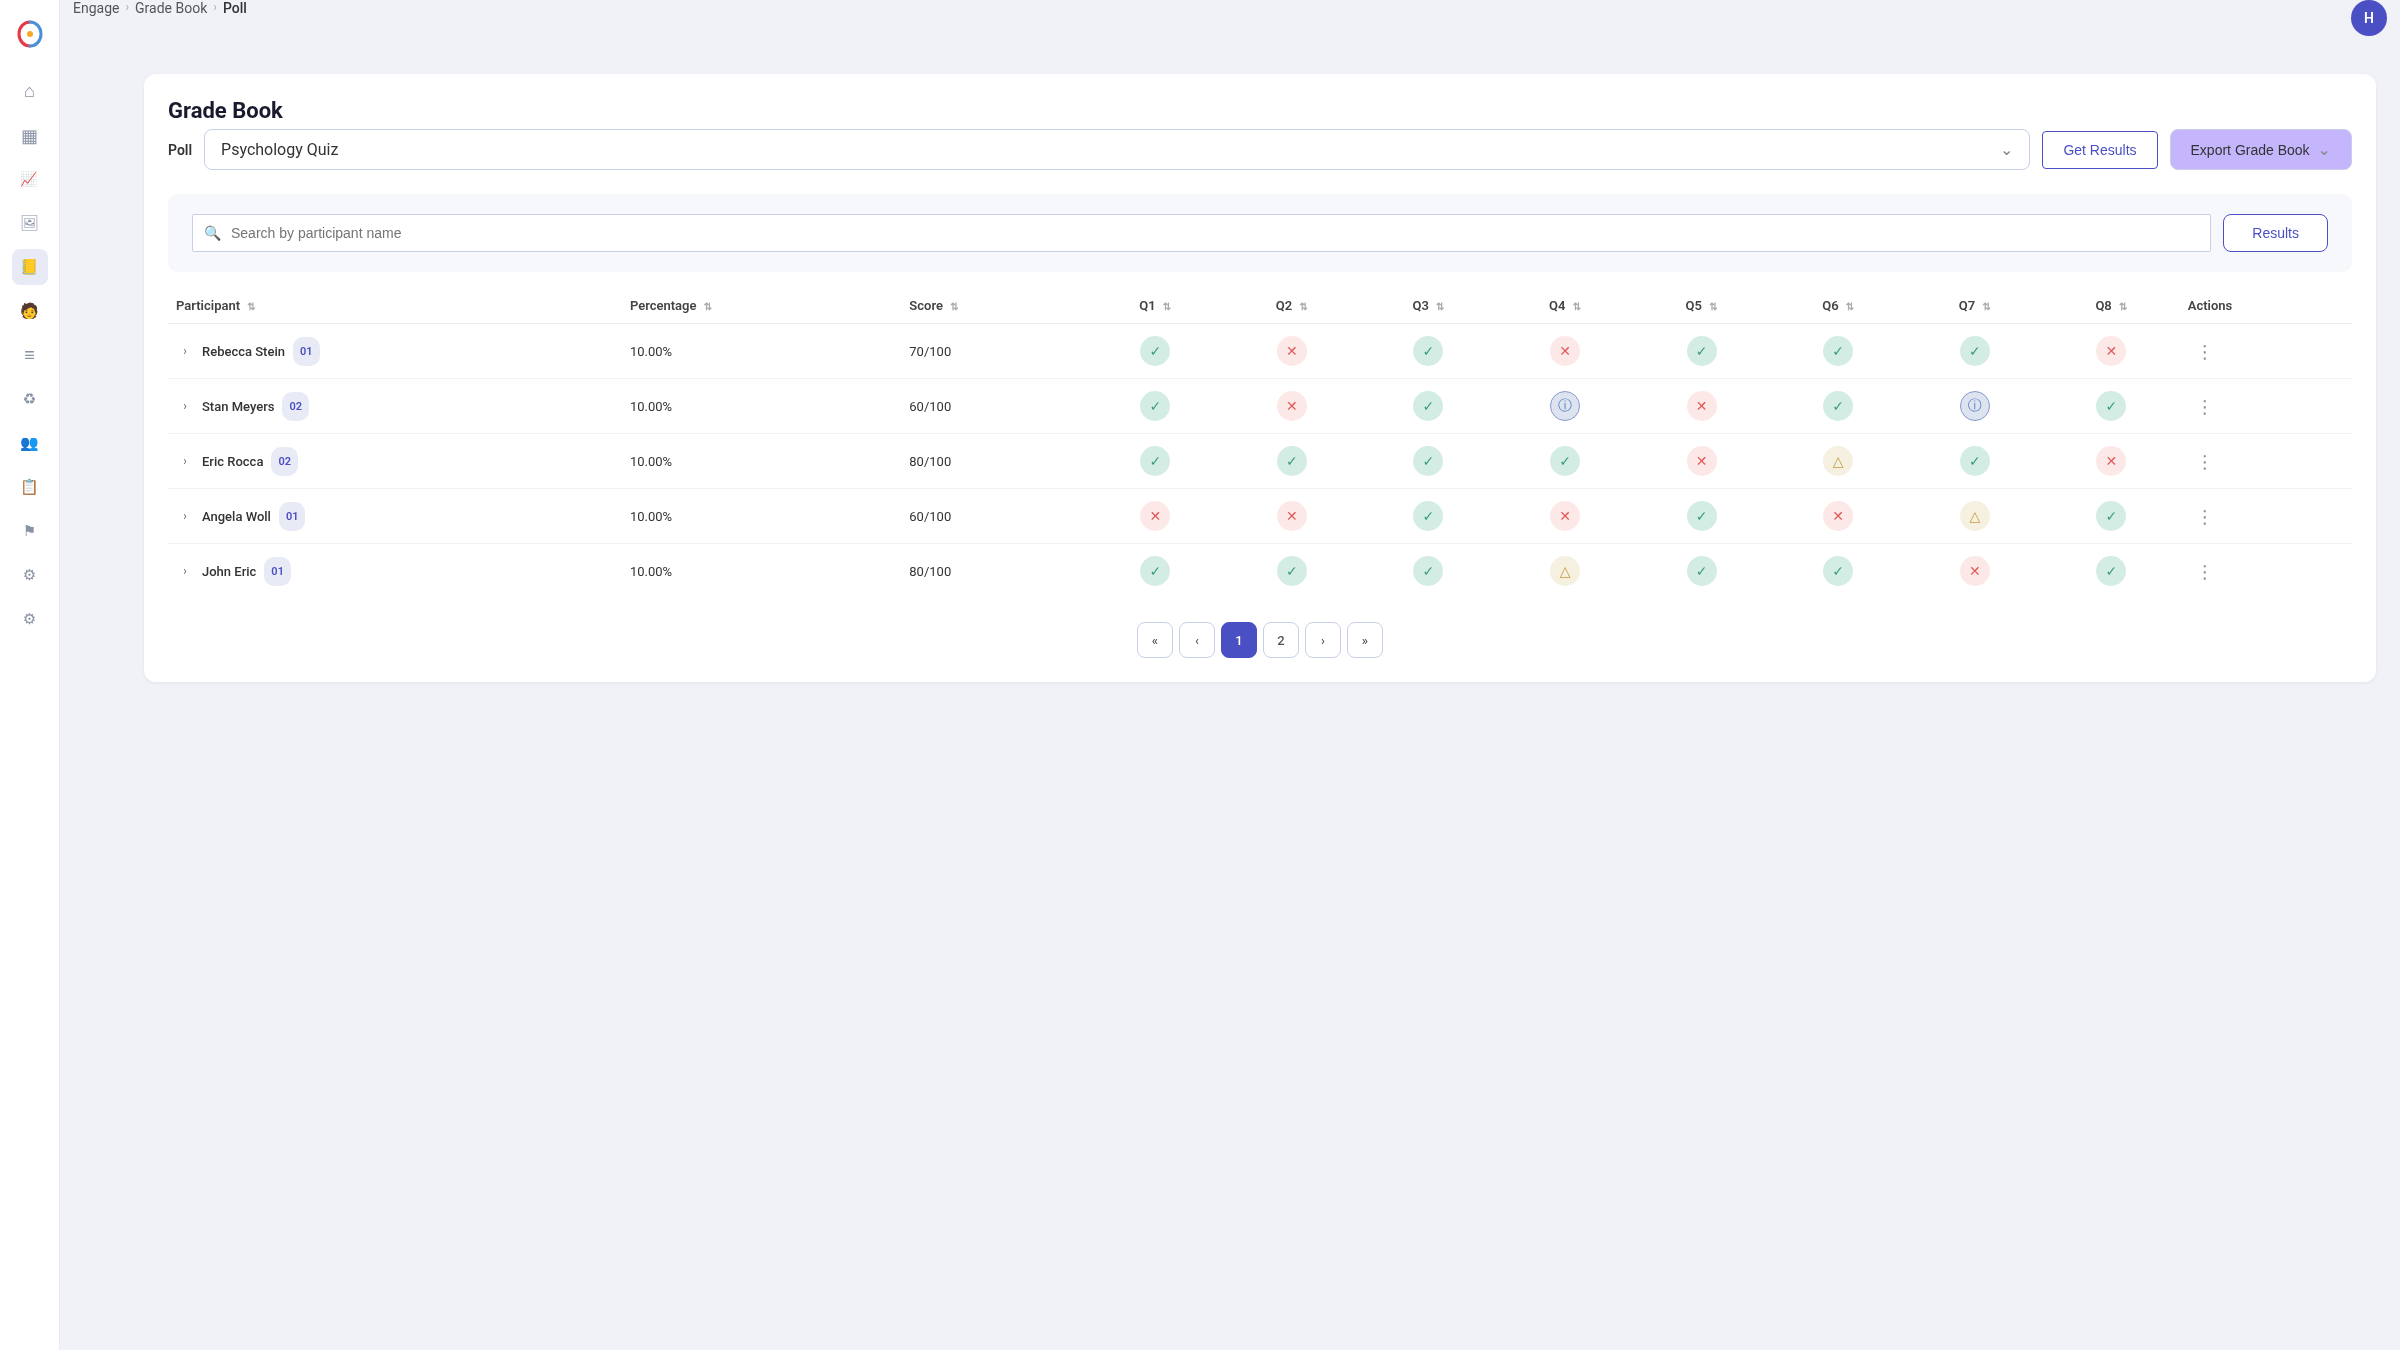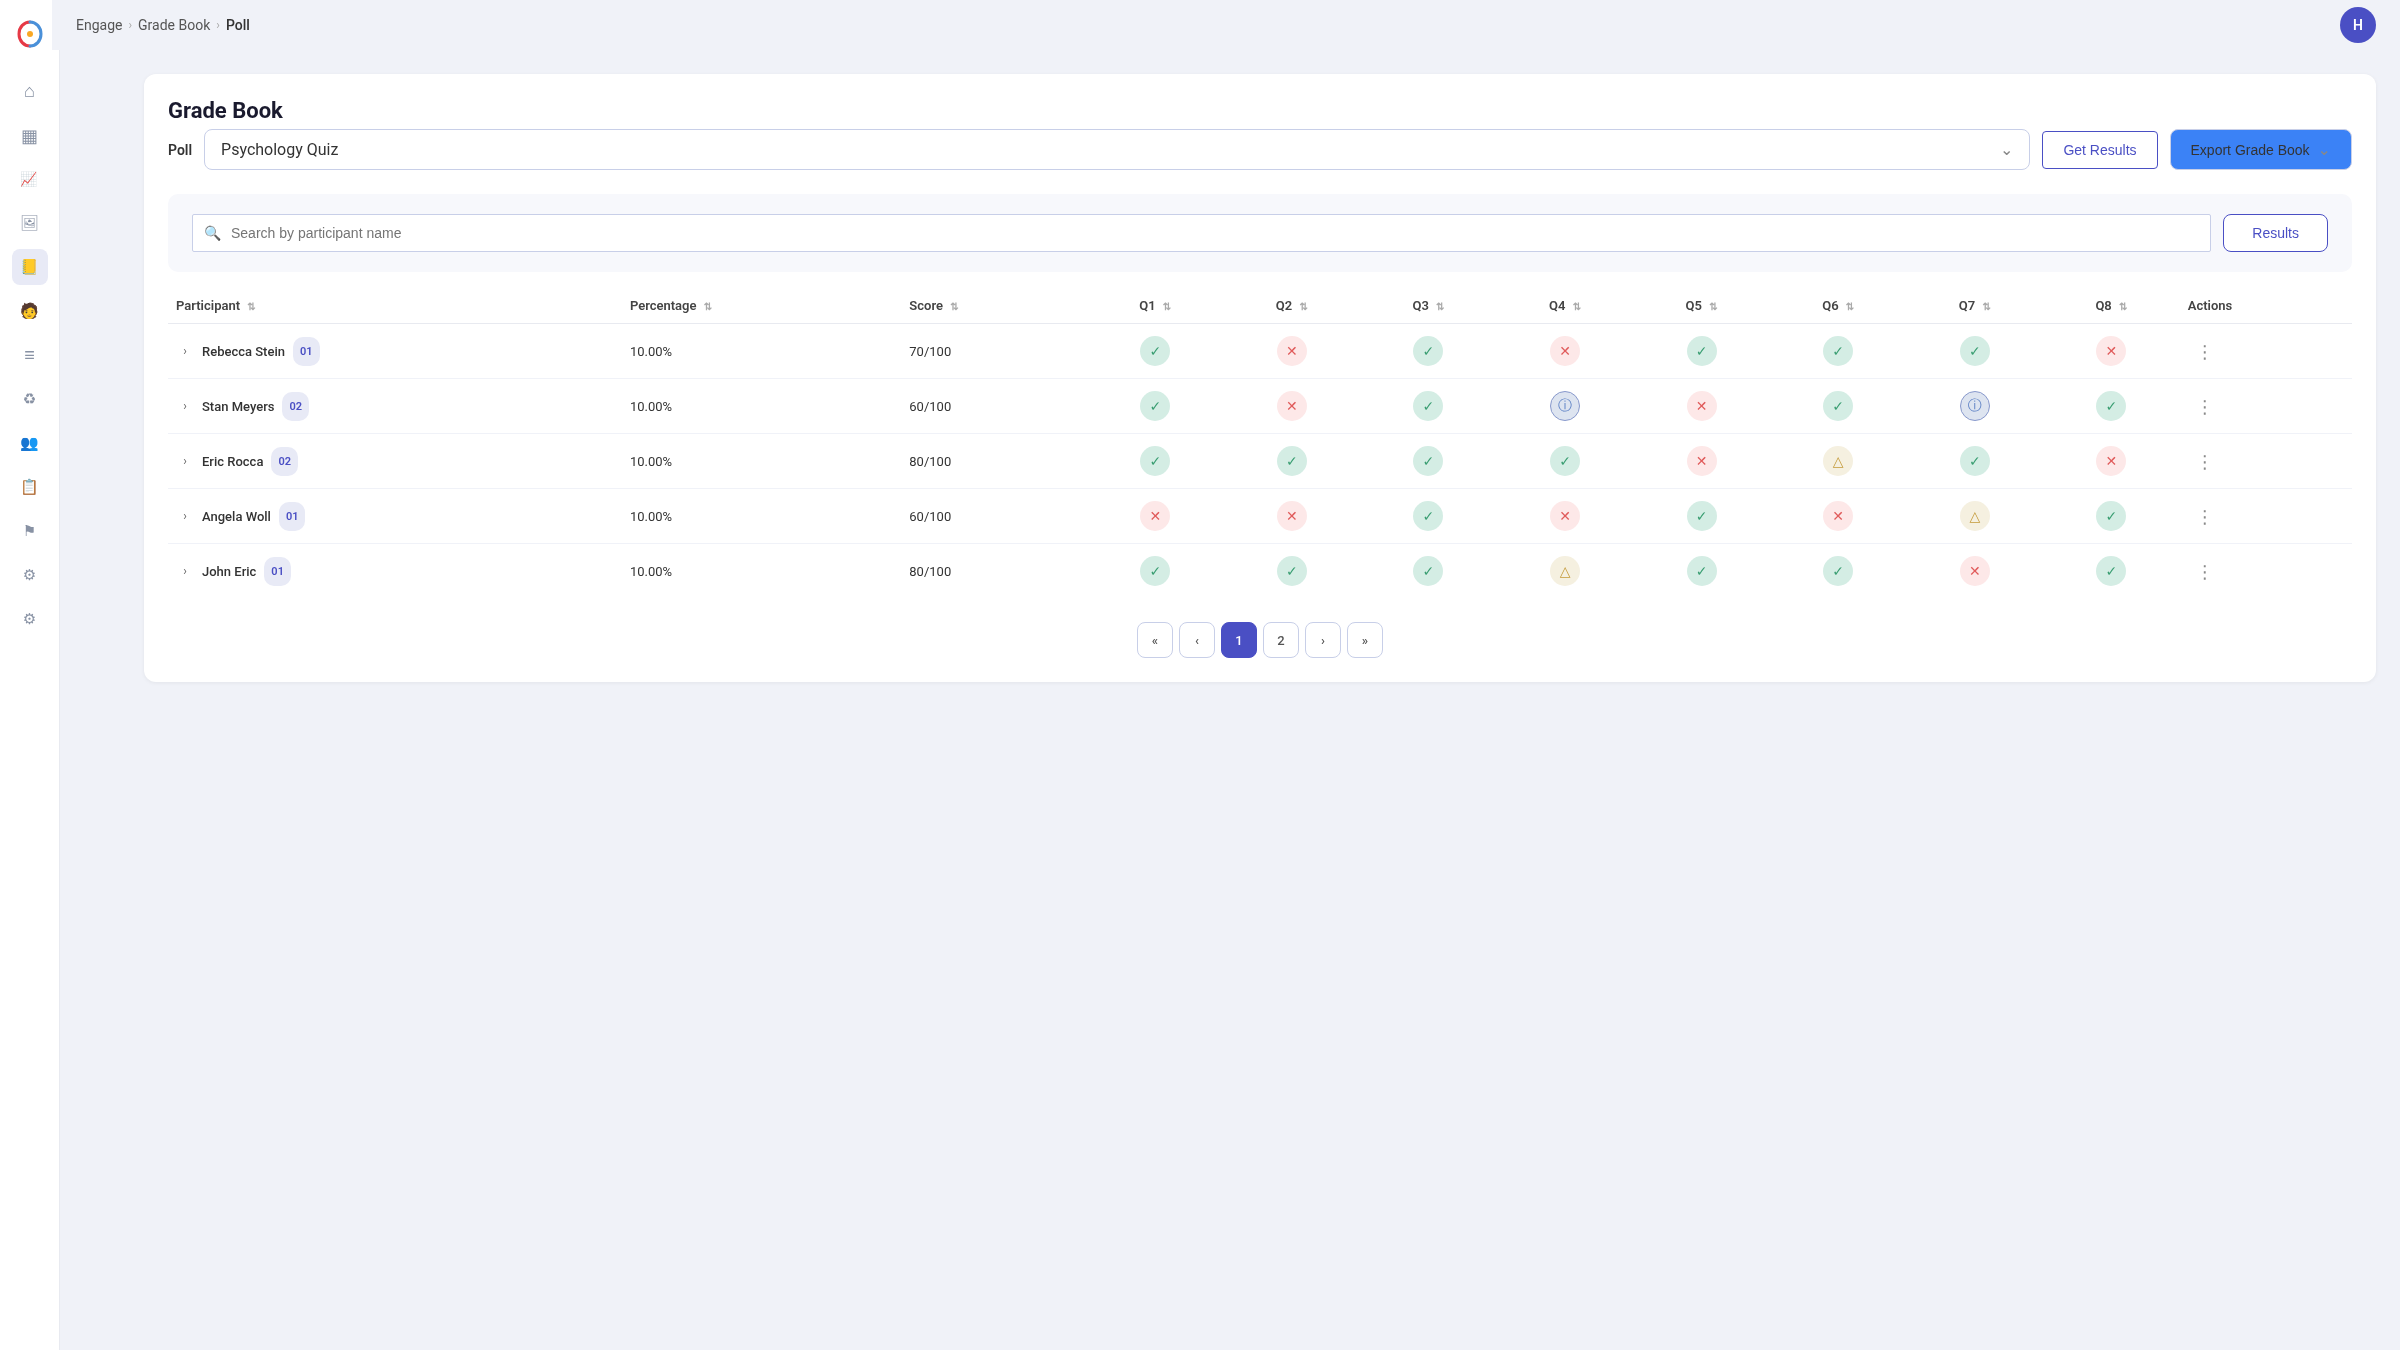--- a/index.html
+++ b/index.html
@@ -37,27 +37,26 @@
     }
     .sidebar-icon.active {
       background: #e8eaf6;
       color: #4a4fc4;
     }
 
     
     .topbar {
       position: absolute;
       top: 0;
-      left: 52px;
+      left: 60px;
       right: 0;
       height: 50px;
       background: #f0f2f8;
       display: flex;
-      align-items: center;
-      padding: 0 24px;
+      padding: 0 13px;
       gap: 6px;
     }
     .breadcrumb-sep { color: #aaa; font-size: 12px; }
     .breadcrumb-item { color: #555; }
     .breadcrumb-item.current { color: #333; font-weight: 500; }
     .topbar-avatar {
       margin-left: auto;
       width: 36px;
       height: 36px;
       border-radius: 50%;
@@ -129,21 +128,21 @@
       color: #4a4fc4;
       padding: 10px 20px;
       border-radius: 4px;
       font-size: 14px;
       font-weight: 500;
       cursor: pointer;
       white-space: nowrap;
     }
     .btn-export {
       border: 1.5px solid #c8cfe8;
-      background: #3b82f6;
+      background: #c4b5fd;
       color: #333;
       padding: 10px 20px;
       border-radius: 8px;
       font-size: 14px;
       font-weight: 500;
       cursor: pointer;
       white-space: nowrap;
       display: flex;
       align-items: center;
       gap: 8px;

